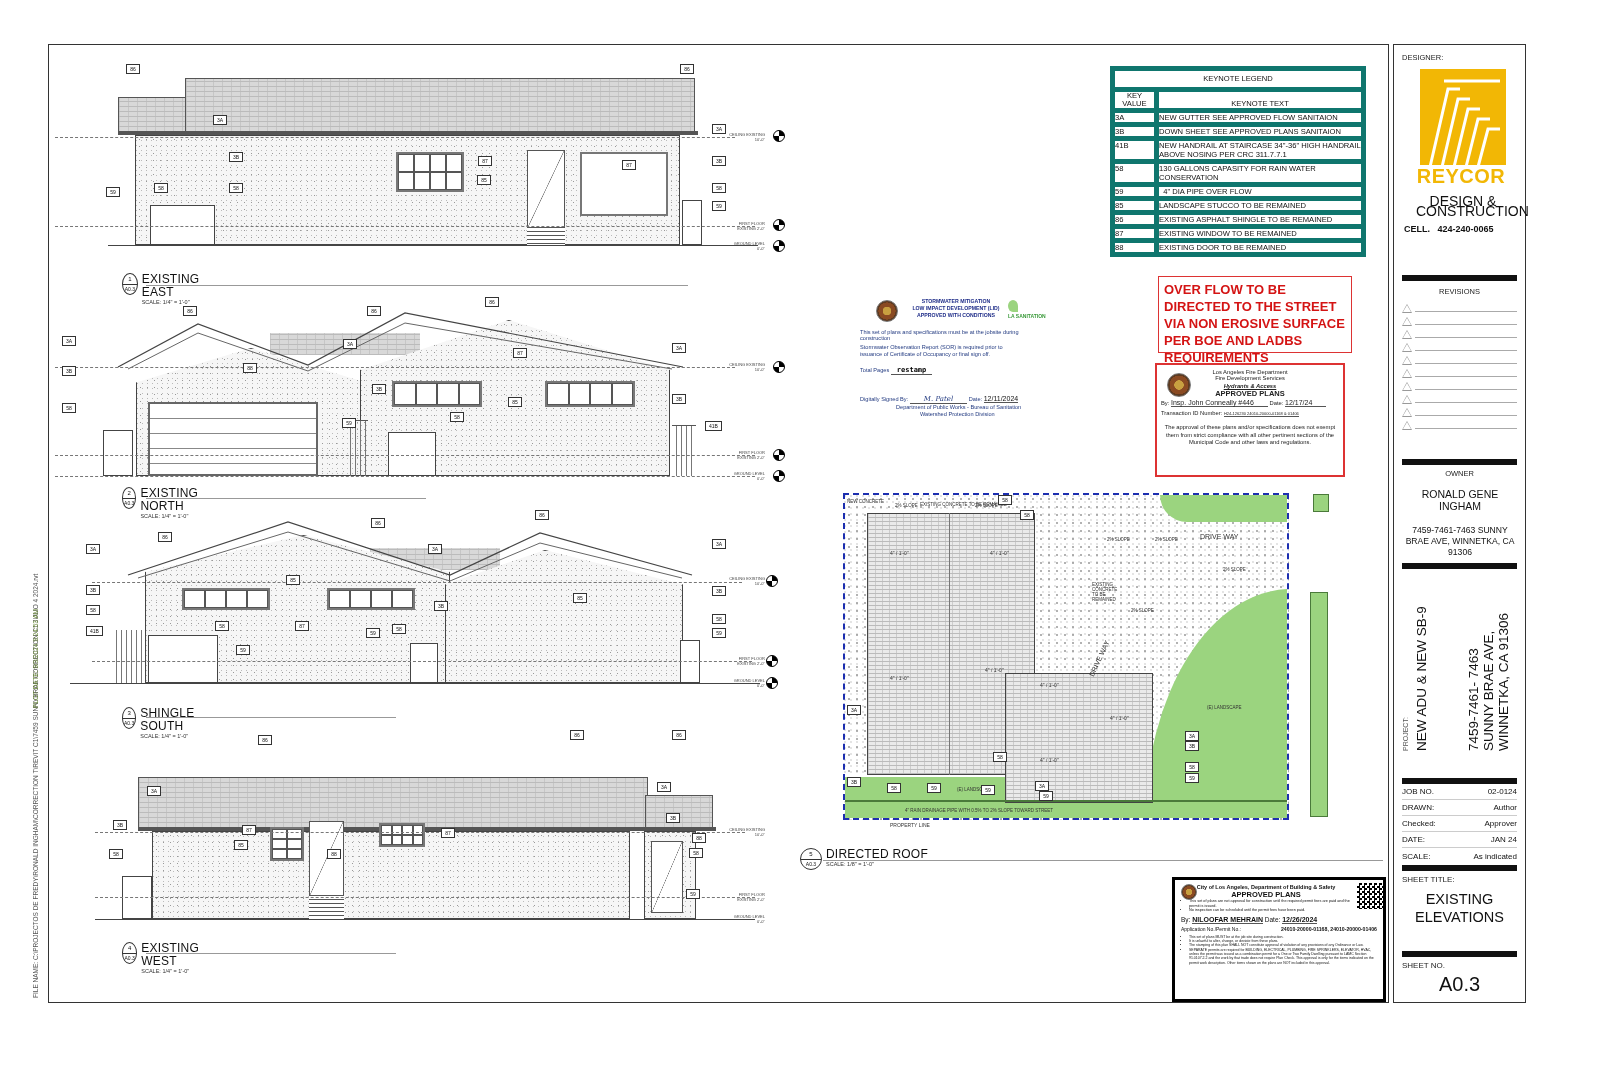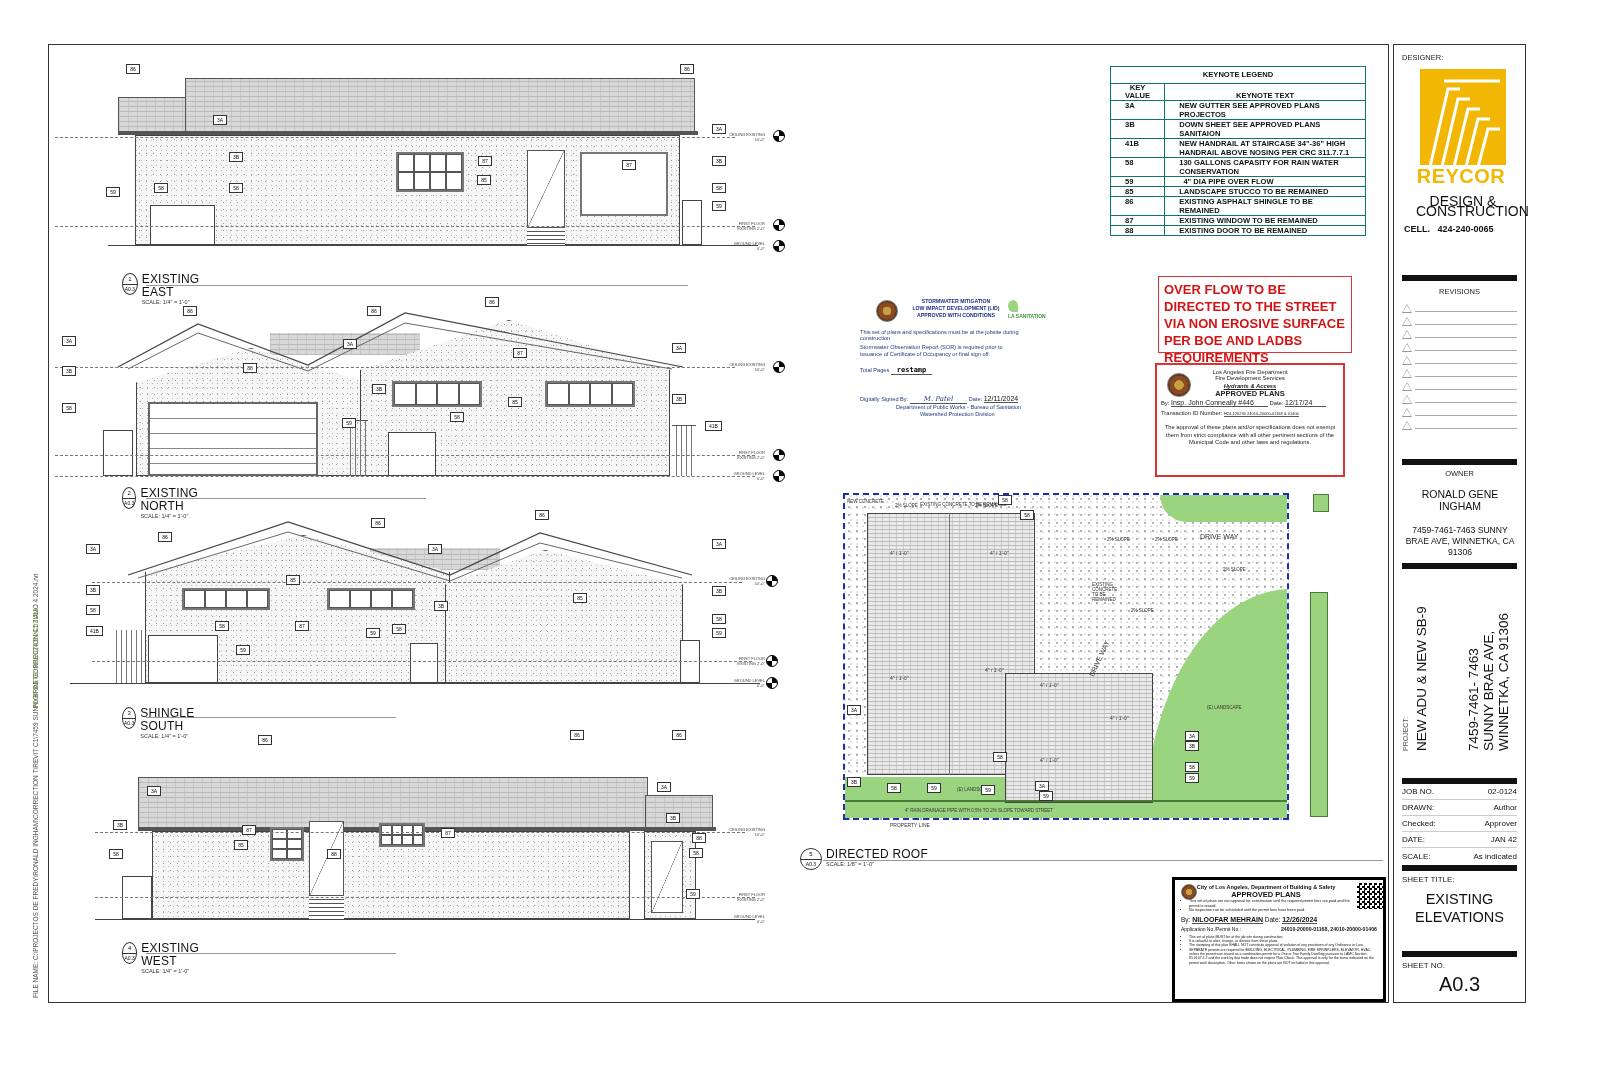--- a/index.html
+++ b/index.html
@@ -26,21 +26,21 @@
 .garage{position:absolute;border:2px solid #666;background:#fff;background-image:repeating-linear-gradient(180deg,transparent 0 14px,#888 14px 15px)}
 .barrel{position:absolute;border:1px solid #444;background:#fff}
 .vtitle{position:absolute;display:flex;align-items:flex-start;gap:4px}
 .vcirc{width:22px;height:22px;border:1px solid #333;border-radius:50%;font-size:6px;text-align:center;line-height:10px;position:relative}
 .vcirc::after{content:"";position:absolute;left:0;right:0;top:10px;border-top:1px solid #333}
 .vname{font-size:12px;letter-spacing:.2px;line-height:13px}
 .vscale{font-size:5.5px;color:#333}
 .vline{position:absolute;border-top:1px solid #999}
 
 .keynote{left:1110px;top:66px;width:256px;border:1px solid #333;font-size:7.6px;border-collapse:collapse}
-.keynote td,.keynote th{border:1px solid #0f766e;padding:0 14px;line-height:9px;vertical-align:top;font-weight:bold;text-align:left}
+.keynote td,.keynote th{border:5px solid #0f766e;padding:0 0;line-height:9px;vertical-align:top;font-weight:normal;text-align:left}
 .keynote th{text-align:center}
 
 .redbox{left:1158px;top:276px;width:194px;height:77px;border:1px solid #d33;color:#d41414;font-weight:bold;font-size:13px;line-height:17px;padding:4px 5px}
 .fire{left:1155px;top:363px;width:190px;height:114px;border:2px solid #d33;font-size:5.8px;text-align:center;padding:4px;color:#222}
 .seal{border-radius:50%;background:radial-gradient(circle,#c8a040 0 30%,#8a4a22 31% 60%,#5d3a20 61% 80%,#bbb 81%);border:1px solid #777}
 .ladbs{left:1172px;top:877px;width:214px;height:125px;border:3px solid #000;padding:4px 6px;font-size:5.2px}
 .swm{left:858px;top:296px;width:190px;height:125px;font-size:5.6px;color:#223a80}
 
 .plan{left:843px;top:493px;width:446px;height:327px;border:2px dashed #1d2fb0;overflow:hidden;background-color:#fff;background-image:radial-gradient(#888 0.6px,transparent 0.9px),radial-gradient(#aaa .5px,transparent .8px);background-size:8px 8px,6px 6px;background-position:0 0,3px 4px}
 .shingle{position:absolute;background-color:#eaeaea;background-image:repeating-linear-gradient(0deg,#bbb 0 1px,transparent 1px 4px),repeating-linear-gradient(90deg,#ccc 0 1px,transparent 1px 7px);border:1.5px solid #444}
@@ -321,21 +321,21 @@
   <tbody>
       <tr>
         <th colspan="2" style="line-height:16px">KEYNOTE LEGEND</th>
       </tr>
   <tr>
         <th style="width:44px;line-height:8px">KEY VALUE</th>
         <th style="vertical-align:bottom">KEYNOTE TEXT</th>
       </tr>
   <tr>
         <td>3A</td>
-        <td>NEW GUTTER  SEE APPROVED PLANS PROJECTOS</td>
+        <td>NEW GUTTER  SEE APPROVED FLOW SANITAION</td>
       </tr>
   <tr>
         <td>3B</td>
         <td>DOWN SHEET SEE APPROVED PLANS SANITAION</td>
       </tr>
   <tr>
         <td>41B</td>
         <td>NEW HANDRAIL AT STAIRCASE 34"-36" HIGH HANDRAIL ABOVE NOSING PER CRC 311.7.7.1</td>
       </tr>
   <tr>
@@ -541,21 +541,21 @@
   <div class="kv" style="top:755px">
       <span>DRAWN:</span>
       <span>Author</span>
     </div>
   <div class="kv" style="top:771px">
       <span>Checked:</span>
       <span>Approver</span>
     </div>
   <div class="kv" style="top:787px">
       <span>DATE:</span>
-      <span>JAN 42</span>
+      <span>JAN 24</span>
     </div>
   <div class="kv" style="top:803px;border-bottom:none">
       <span>SCALE:</span>
       <span>As indicated</span>
     </div>
 
   <div class="bar" style="top:820px"></div>
   <div class="tb-lbl" style="left:8px;top:830px;font-size:8px">SHEET TITLE:</div>
   <div class="abs" style="left:8px;top:845px;width:115px;text-align:center;font-size:14.5px;line-height:18px">EXISTING ELEVATIONS</div>
 

